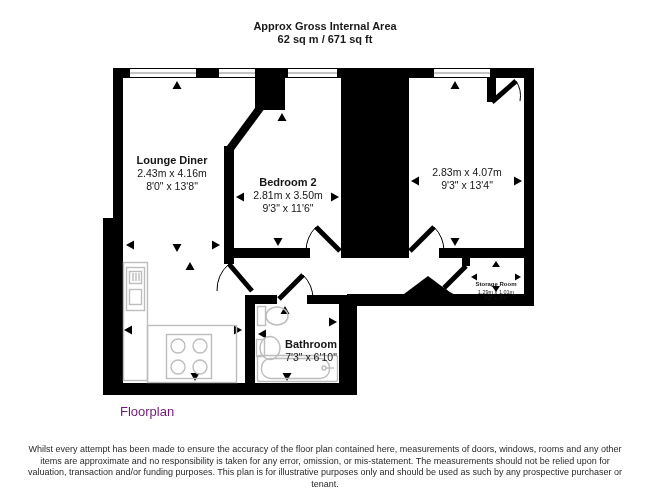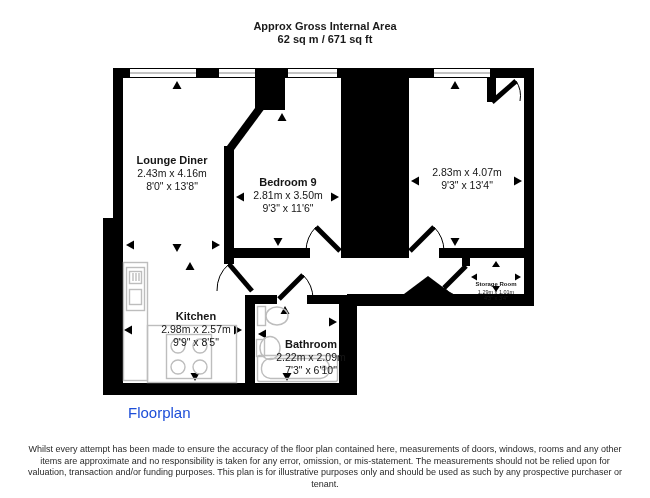--- a/index.html
+++ b/index.html
@@ -6,21 +6,21 @@
   .stage{position:relative;width:650px;height:498px;background:#fff;overflow:hidden;
          font-family:"Liberation Sans",sans-serif;color:#111;border-radius:6px;}
   .plan-svg{position:absolute;left:0;top:0;}
   .title{position:absolute;top:20px;left:0;width:650px;text-align:center;
          font-size:11px;font-weight:bold;line-height:13px;color:#1a1a1a;}
   .rl{position:absolute;text-align:center;z-index:5;color:#161616;margin-top:16px;}
   .rn{font-weight:bold;font-size:11px;line-height:13px;}
   .rd{font-size:10.5px;line-height:13px;}
   .rl.storage .rn{font-size:6px;line-height:7.5px;}
   .rl.storage .rd{font-size:5.5px;line-height:6.5px;}
-  .caption{position:absolute;left:128px;top:404px;font-size:15px;color:#1d4ed8;}
+  .caption{position:absolute;left:120px;top:404px;font-size:13px;color:#701a75;}
   .disclaimer{position:absolute;left:25px;top:444px;width:600px;text-align:center;
               font-size:9px;line-height:11.5px;color:#2a2a2a;}
   .leaf{stroke:#000;stroke-width:5;}
   .arc{stroke:#000;stroke-width:1;fill:none;}
   .fix{stroke:#bdbdbd;stroke-width:1.4;fill:none;}
   .winline{stroke:#8a8a8a;stroke-width:1;}
 </style>
 </head>
 <body>
 
@@ -171,36 +171,30 @@
       </g>
     </g>
   </svg>
 
   <div class="rl" style="left:102px;top:138px;width:140px">
     <div class="rn">Lounge Diner</div>
     <div class="rd">2.43m x 4.16m</div>
     <div class="rd">8'0" x 13'8"</div>
   </div>
   <div class="rl" style="left:218px;top:160px;width:140px">
-    <div class="rn">Bedroom 9</div>
+    <div class="rn">Bedroom 2</div>
     <div class="rd">2.81m x 3.50m</div>
     <div class="rd">9'3" x 11'6"</div>
   </div>
   <div class="rl" style="left:397px;top:150px;width:140px">
     <div class="rd">2.83m x 4.07m</div>
     <div class="rd">9'3" x 13'4"</div>
   </div>
-  <div class="rl" style="left:126px;top:294px;width:140px">
-    <div class="rn">Kitchen</div>
-    <div class="rd">2.98m x 2.57m</div>
-    <div class="rd">9'9" x 8'5"</div>
-  </div>
   <div class="rl" style="left:241px;top:322px;width:140px">
     <div class="rn">Bathroom</div>
-    <div class="rd">2.22m x 2.09m</div>
     <div class="rd">7'3" x 6'10"</div>
   </div>
   <div class="rl storage" style="left:456px;top:265px;width:80px">
     <div class="rn">Storage Room</div>
     <div class="rd">1.29m x 1.01m</div>
     <div class="rd">4'3" x 3'4"</div>
   </div>
 
   <div class="caption">Floorplan</div>
   <div class="disclaimer">Whilst every attempt has been made to ensure the accuracy of the floor plan contained here, measurements of doors, windows, rooms and any other items are approximate and no responsibility is taken for any error, omission, or mis-statement. The measurements should not be relied upon for valuation, transaction and/or funding purposes. This plan is for illustrative purposes only and should be used as such by any prospective purchaser or tenant.</div>

